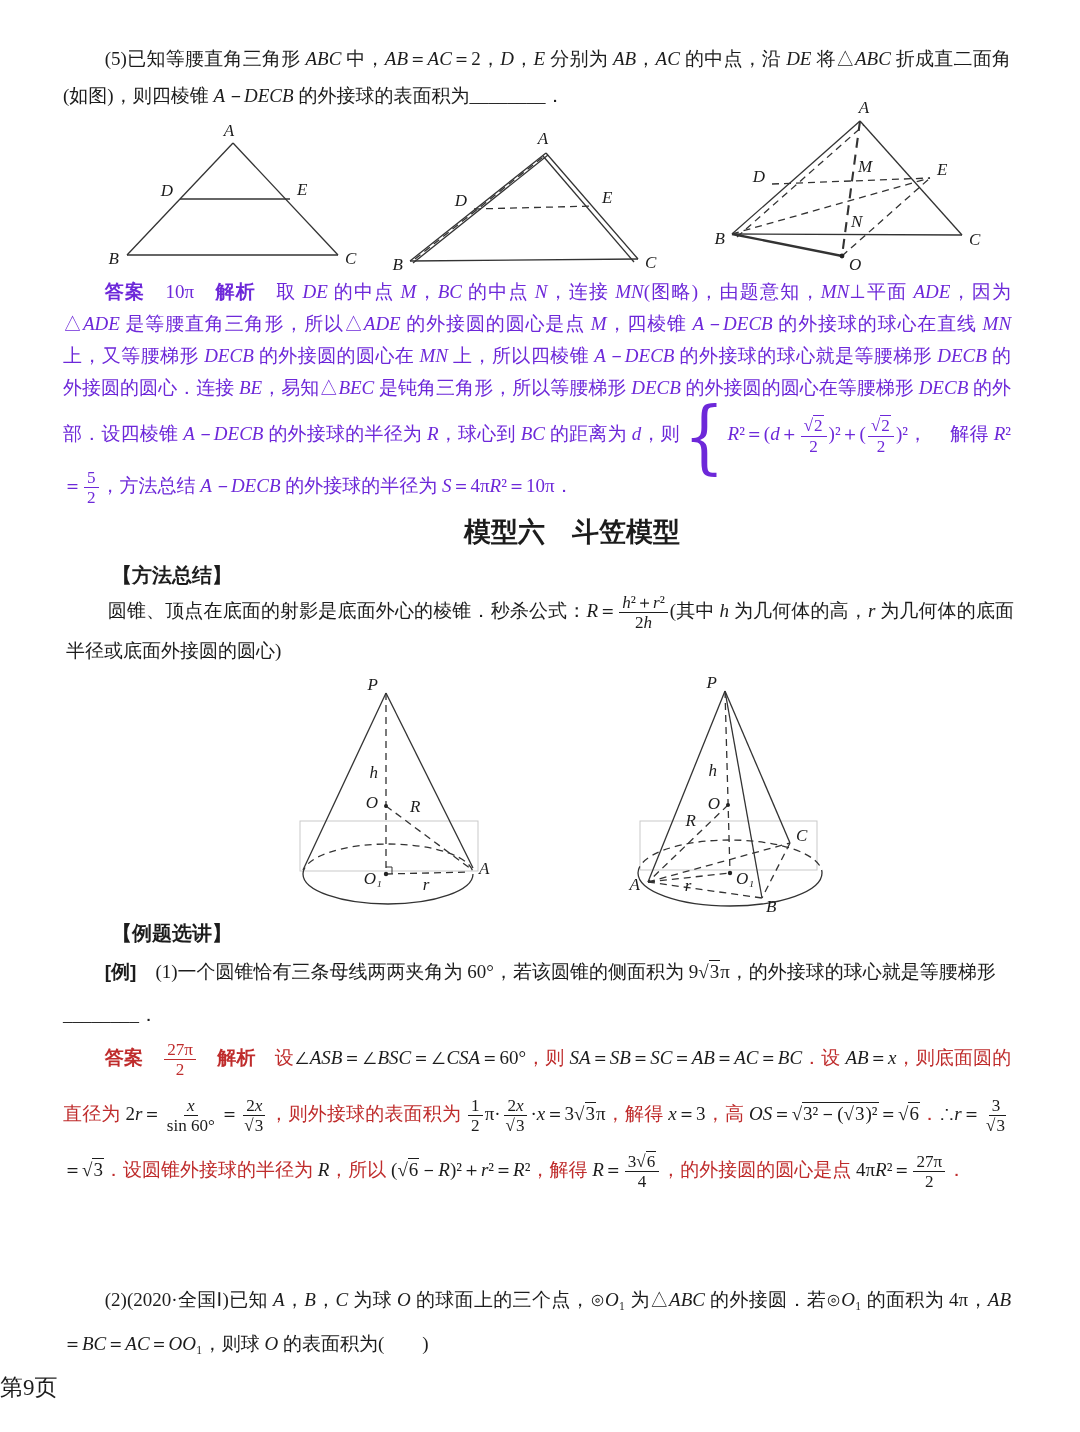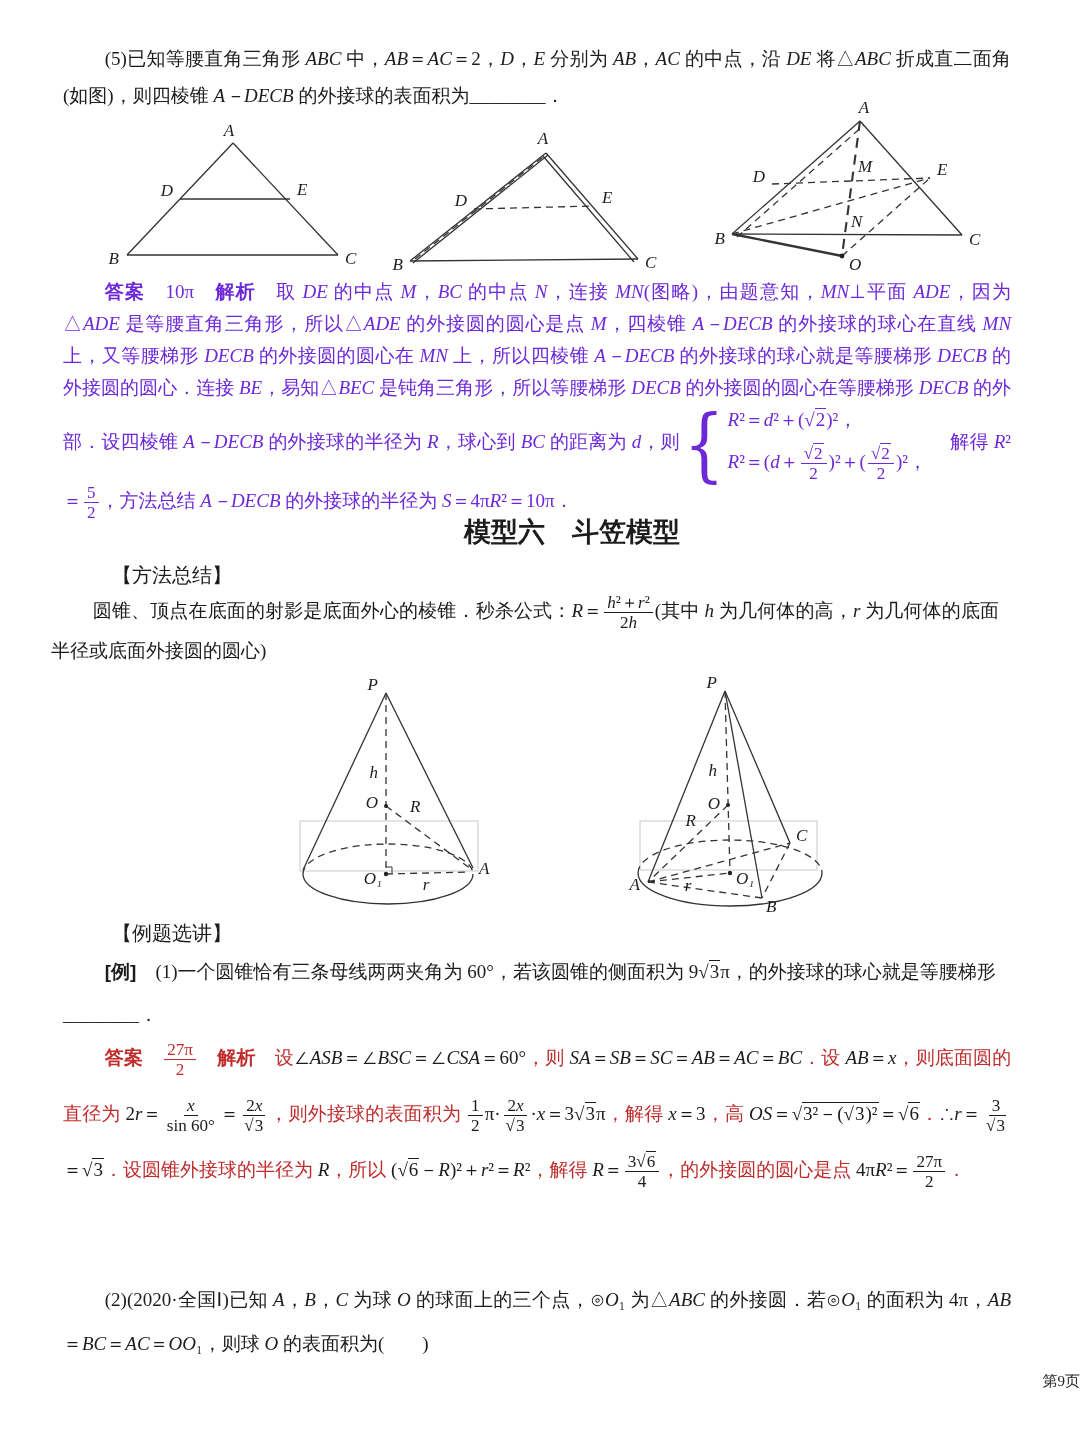--- a/index.html
+++ b/index.html
@@ -17,22 +17,22 @@
         line-height:1.12;font-size:0.9em;margin:0 2px;text-indent:0;}
   .fn{border-bottom:1.3px solid currentColor;padding:0 3px;display:block;}
   .fd{padding:0 3px;display:block;}
   .sq{white-space:nowrap;}
   .ov{border-top:1.3px solid currentColor;padding:0 1px;}
   .sys{display:inline-flex;align-items:center;vertical-align:middle;margin:0 4px;text-indent:0;}
   .brace{font-size:64px;line-height:1;transform:scaleY(1.25);font-family:"DejaVu Serif",serif;font-weight:300;}
   .rows{display:inline-flex;flex-direction:column;gap:8px;text-align:left;margin-left:3px;}
   .row{white-space:nowrap;}
   .heading{font-size:27px;font-weight:700;font-family:"Liberation Sans",sans-serif;text-align:center;width:100%;left:0;padding-left:32px;}
-  .label-bold{font-size:20px;font-weight:400;font-family:"Liberation Sans",sans-serif;text-align:center;}
-  .footer{font-size:15px;text-align:right;width:100%;left:0;}
+  .label-bold{font-size:20px;font-weight:700;font-family:"Liberation Sans",sans-serif;text-align:center;}
+  .footer{font-size:23px;text-align:left;width:100%;left:0;}
   svg text.lbl{font-style:italic;font-size:17px;font-family:"Liberation Serif",serif;fill:#1c1c1c;}
   svg .ln{stroke:#333;stroke-width:1.3;fill:none;}
   svg .th{stroke-width:2.4;}
   svg .dsh{stroke-dasharray:7 5;}
   svg .dshb{stroke-dasharray:10 7;stroke-width:2.1;}
   svg .lite{stroke:#c9c9c9;stroke-width:1;fill:none;}
 </style>
 </head>
 <body>
 
@@ -85,38 +85,37 @@
     <text class="lbl" x="640" y="148" text-anchor="end">B</text>
     <text class="lbl" x="766" y="131">N</text>
     <text class="lbl" x="884" y="149">C</text>
     <text class="lbl" x="764" y="174">O</text>
   </g>
 </svg>
 
 <div class="abs para red-para" style="left:63px;top:276px;width:948px;line-height:32px;text-indent:2.2em"><span class="bd">答案</span><span>　10π　</span><span class="bd">解析</span><span>　取 </span><span class="it">DE</span><span> 的中点 </span><span class="it">M</span><span>，</span><span class="it">BC</span><span> 的中点 </span><span class="it">N</span><span>，连接 </span><span class="it">MN</span><span>(图略)，由题意知，</span><span class="it">MN</span><span>⊥平面 </span><span class="it">ADE</span><span>，因为△</span><span class="it">ADE</span><span> 是等腰直角三角形，所以△</span><span class="it">ADE</span><span> 的外接圆的圆心是点 </span><span class="it">M</span><span>，四棱锥 </span><span class="it">A－DECB</span><span> 的外接球的球心在直线 </span><span class="it">MN</span><span> 上，又等腰梯形 </span><span class="it">DECB</span><span> 的外接圆的圆心在 </span><span class="it">MN</span><span> 上，所以四棱锥 </span><span class="it">A－DECB</span><span> 的外接球的球心就是等腰梯形 </span><span class="it">DECB</span><span> 的外接圆的圆心．连接 </span><span class="it">BE</span><span>，易知△</span><span class="it">BEC</span><span> 是钝角三角形，所以等腰梯形 </span><span class="it">DECB</span><span> 的外接圆的圆心在等腰梯形 </span><span class="it">DECB</span><span> 的外部．设四棱锥 </span><span class="it">A－DECB</span><span> 的外接球的半径为 </span><span class="it">R</span><span>，球心到 </span><span class="it">BC</span><span> 的距离为 </span><span class="it">d</span><span>，则</span><span class="sys">
       <span class="brace">{</span>
       <span class="rows">
-        <span class="row"><span class="it">R</span><span>²＝</span><span class="it">d</span><span>²＋(</span><span class="sq "><span>√</span><span class="ov">2</span></span><span>)²，</span></span>
         <span class="row"><span class="it">R</span><span>²＝(</span><span class="it">d</span><span>＋</span><span class="frac ">
             <span class="fn"><span class="sq "><span>√</span><span class="ov">2</span></span></span>
             <span class="fd"><span>2</span></span>
           </span><span>)²＋(</span><span class="frac ">
             <span class="fn"><span class="sq "><span>√</span><span class="ov">2</span></span></span>
             <span class="fd"><span>2</span></span>
           </span><span>)²，</span></span>
       </span>
     </span><span>　解得 </span><span class="it">R</span><span>²＝</span><span class="frac ">
       <span class="fn"><span>5</span></span>
       <span class="fd"><span>2</span></span>
     </span><span>，方法总结 </span><span class="it">A－DECB</span><span> 的外接球的半径为 </span><span class="it">S</span><span>＝4π</span><span class="it">R</span><span>²＝10π．</span></div>
 
 <div class="abs heading" style="top:514px">模型六　斗笠模型</div>
 
 <div class="abs label-bold" style="left:112px;top:562px">【方法总结】</div>
-<div class="abs para" style="left:51px;top:592px;width:948px;line-height:38px;text-indent:2.2em"><span>圆锥、顶点在底面的射影是底面外心的棱锥．秒杀公式：</span><span class="it">R</span><span>＝</span><span class="frac ">
+<div class="abs para" style="left:66px;top:592px;width:948px;line-height:38px;text-indent:2.2em"><span>圆锥、顶点在底面的射影是底面外心的棱锥．秒杀公式：</span><span class="it">R</span><span>＝</span><span class="frac ">
       <span class="fn"><span class="it">h</span><span>²＋</span><span class="it">r</span><span>²</span></span>
       <span class="fd"><span>2</span><span class="it">h</span></span>
     </span><span>(其中 </span><span class="it">h</span><span> 为几何体的高，</span><span class="it">r</span><span> 为几何体的底面半径或底面外接圆的圆心)</span></div>
 
 <svg class="abs" style="left:260px;top:676px" width="580" height="250" viewBox="0 0 580 250">
 
   <g>
     <rect class="lite" x="40" y="145" width="178" height="50"></rect>
     <line class="ln" x1="126" y1="17" x2="43" y2="194"></line>
     <line class="ln" x1="126" y1="17" x2="213" y2="192"></line>

